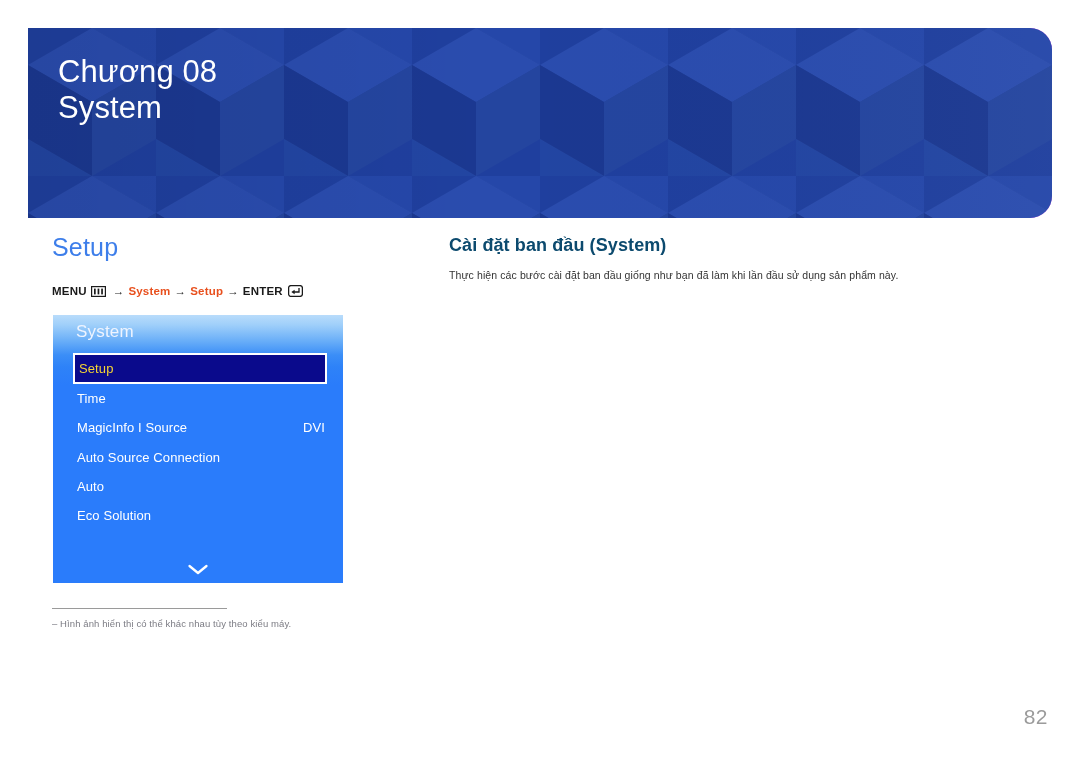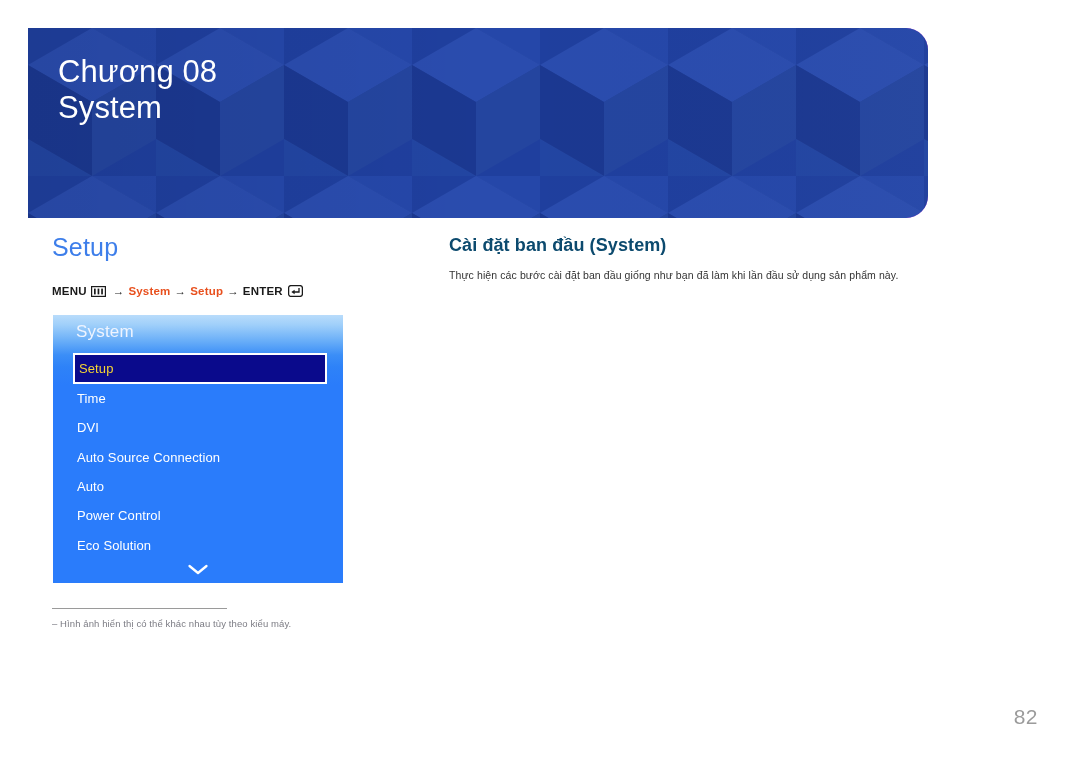--- a/index.html
+++ b/index.html
@@ -13,21 +13,21 @@
     font-family: "Liberation Sans", sans-serif;
     overflow: hidden;
     position: relative;
   }
 
   
   #chapter-banner {
     position: absolute;
     left: 28px;
     top: 28px;
-    width: 900px;
+    width: 1024px;
     height: 190px;
     background: #d946ef;
     border-top-right-radius: 22px;
     border-bottom-right-radius: 22px;
     overflow: hidden;
   }
   #chapter-banner .cube-pattern {
     position: absolute;
     inset: 0;
     opacity: 1;
@@ -196,21 +196,21 @@
     width: 560px;
     font-size: 10.5px;
     color: #333333;
     line-height: 1.5;
     letter-spacing: .1px;
   }
 
   
   #page-number {
     position: absolute;
-    right: 42px;
+    right: 32px;
     top: 705px;
     font-size: 21px;
     color: #9b9b9b;
     letter-spacing: .5px;
   }
 </style>
 </head>
 <body>
 
 <div id="chapter-banner">
@@ -277,36 +277,33 @@
       <span class="osd-label">Setup</span>
       <span class="osd-value"></span>
     </div>
 
     <div class="osd-row">
       <span class="osd-label">Time</span>
       <span class="osd-value"></span>
     </div>
 
     <div class="osd-row">
+      <span class="osd-label">MagicInfo I Source</span>
       <span class="osd-value">DVI</span>
     </div>
 
     <div class="osd-row">
       <span class="osd-label">Auto Source Connection</span>
       <span class="osd-value"></span>
     </div>
 
     <div class="osd-row">
       <span class="osd-value">Auto</span>
     </div>
 
-    <div class="osd-row">
-      <span class="osd-label">Power Control</span>
-      <span class="osd-value"></span>
-    </div>
 
     <div class="osd-row">
       <span class="osd-label">Eco Solution</span>
       <span class="osd-value"></span>
     </div>
 
   </div>
 
   <div class="osd-scroll-down">
     <svg width="22" height="13" viewBox="0 0 22 13">

